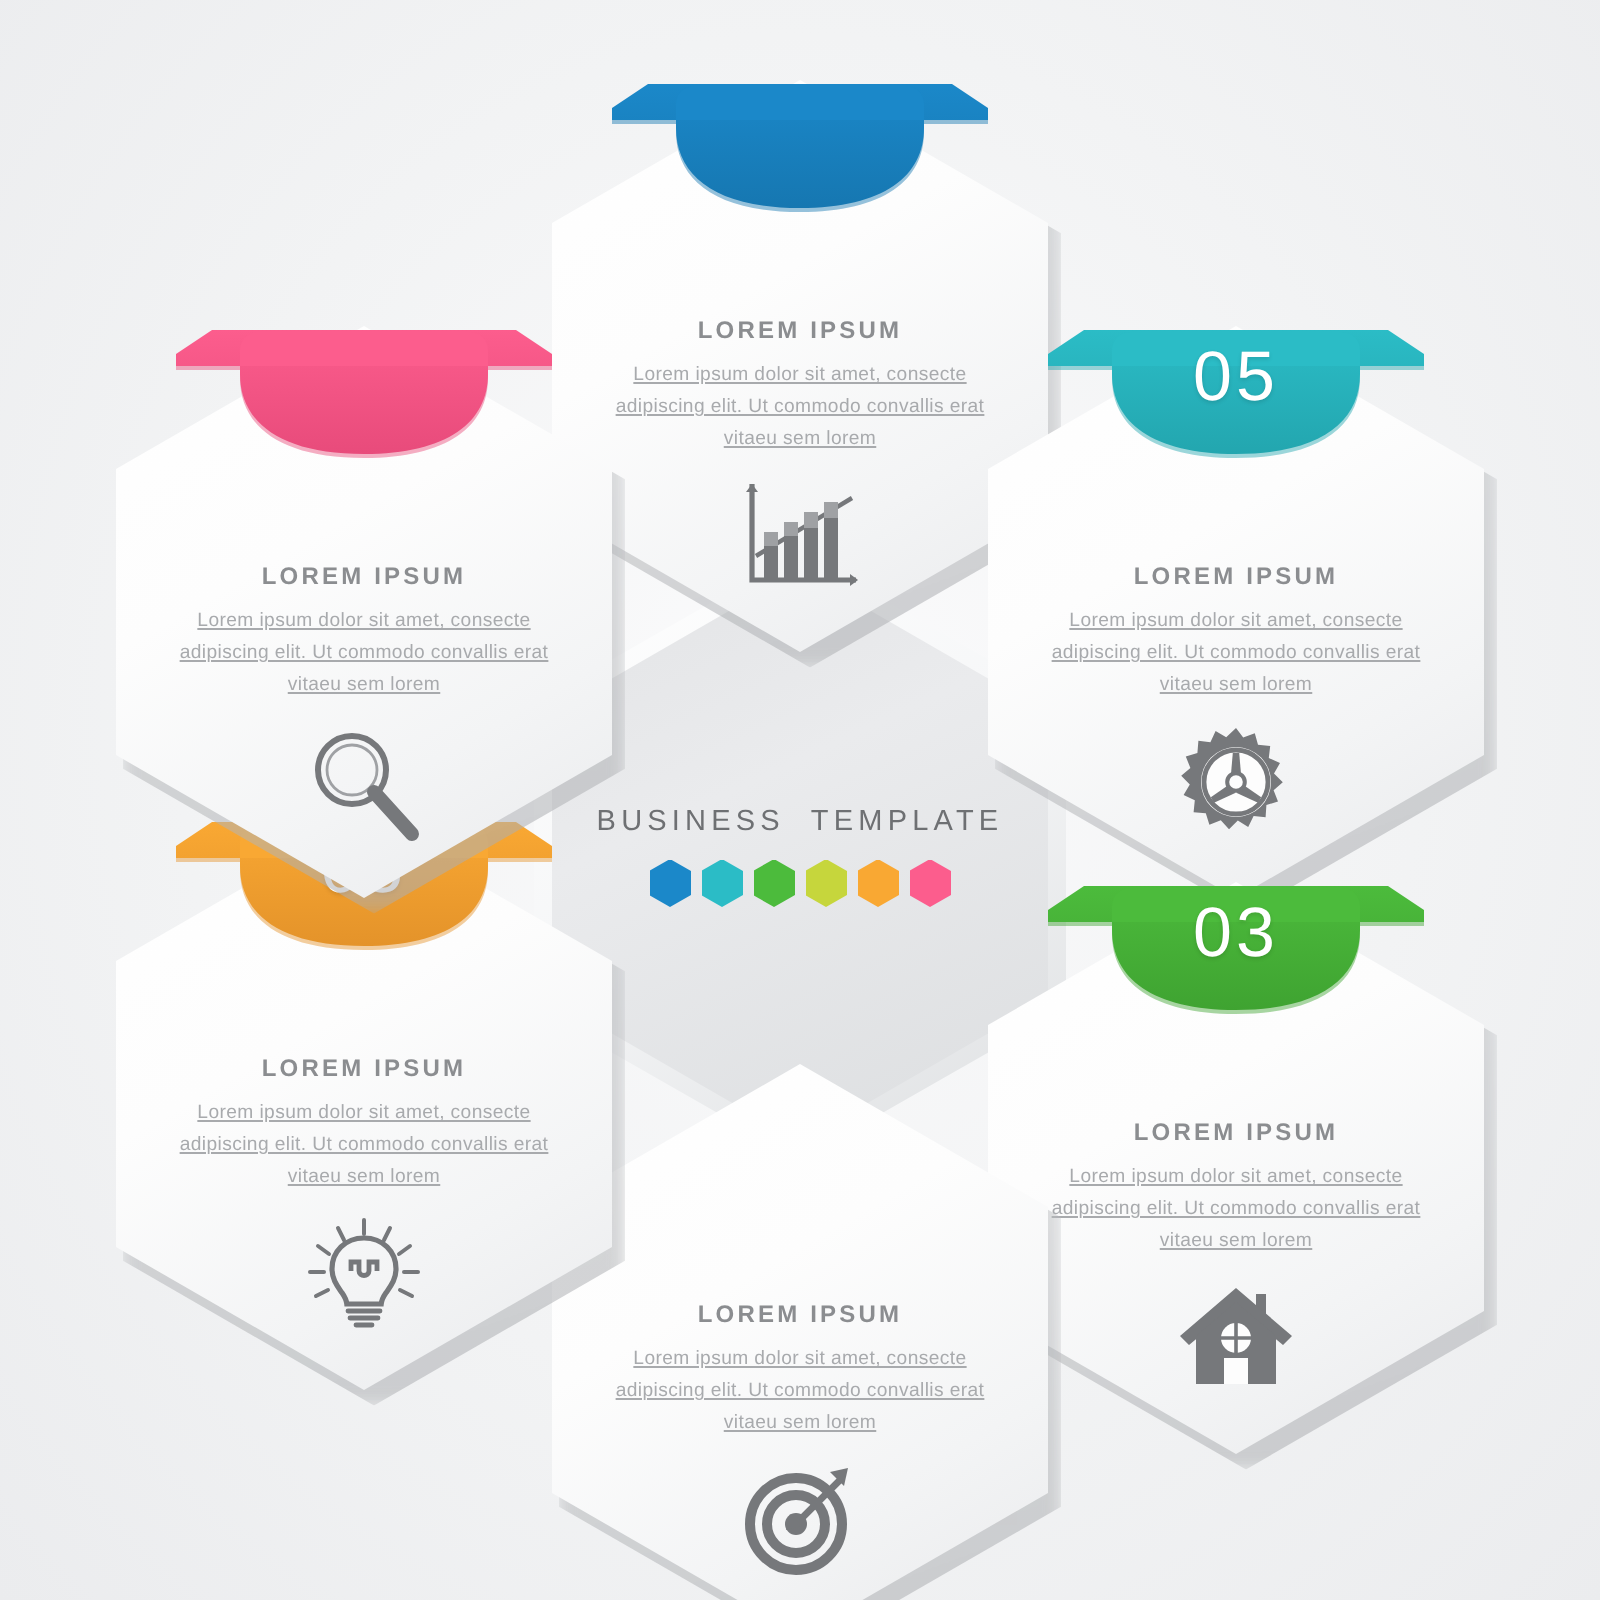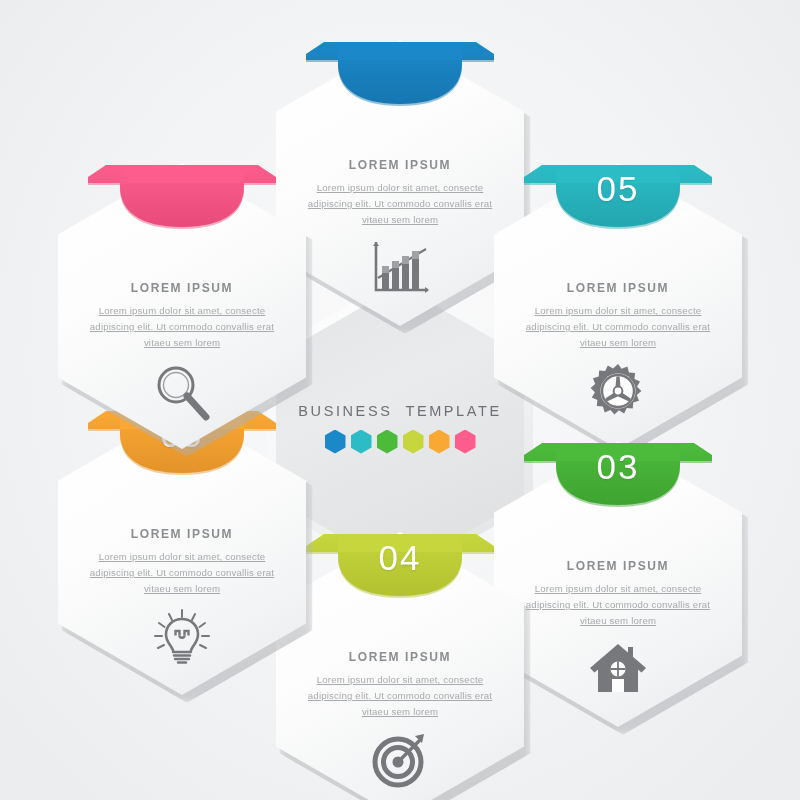--- a/index.html
+++ b/index.html
@@ -208,34 +208,20 @@
       <path d="M29 20.5 v15 M21.5 28 h15" stroke="#76787b" stroke-width="1.8"></path>
       <rect x="23" y="38" width="12" height="13" fill="#fdfdfd"></rect>
     </svg>
           </div>
     </div>
       </div>
       <div class="hex-wrap" style="left: 276px; top: 532px;">
     <div class="hex-shadow"></div>
     <div class="hex-body"></div>
     <div class="hex-inner">
-      <div class="ribbon">
-        <svg viewBox="0 0 248 92" preserveAspectRatio="none">
-    <defs>
-      <linearGradient id="gc6d63c" x1="0" y1="0" x2="0" y2="1">
-        <stop offset="0%" stop-color="#c6d63c"></stop>
-        <stop offset="100%" stop-color="#b2c130"></stop>
-      </linearGradient>
-    </defs>
-    <path d="M30 24 L48 12 H200 L218 24 V30 H186 V34 c0 24 -20 40 -62 40 S62 58 62 34 V30 H30 Z" fill="#b2c130" opacity=".45"></path>
-    <path d="M30 22 L48 10 H200 L218 22 V28 H186 V32 c0 24 -20 40 -62 40 S62 56 62 32 V28 H30 Z" fill="url(#gc6d63c)"></path>
-    <path d="M62 28 H186 V20 c0-5-4-9-9-9 H71 c-5 0-9 4-9 9 Z" fill="#c6d63c"></path>
-  </svg>
-        <div class="num">04</div>
-      </div>
       <div class="card-title">LOREM IPSUM</div>
       <div class="card-body">Lorem ipsum dolor sit amet, consecte adipiscing elit. Ut commodo convallis erat vitaeu sem lorem</div>
       <div class="card-icon">
             <svg width="58" height="56" viewBox="0 0 58 56">
       <circle cx="27" cy="30" r="23" fill="none" stroke="#76787b" stroke-width="5"></circle>
       <circle cx="27" cy="30" r="14.5" fill="none" stroke="#76787b" stroke-width="5"></circle>
       <circle cx="27" cy="30" r="5.5" fill="#76787b"></circle>
       <path d="M29 28 L50 7" stroke="#76787b" stroke-width="3.4"></path>
       <path d="M44 4 l9-2 -2 9z" fill="#76787b"></path>
       <path d="M30 31 l-8 2 2-8z" fill="#76787b"></path>

